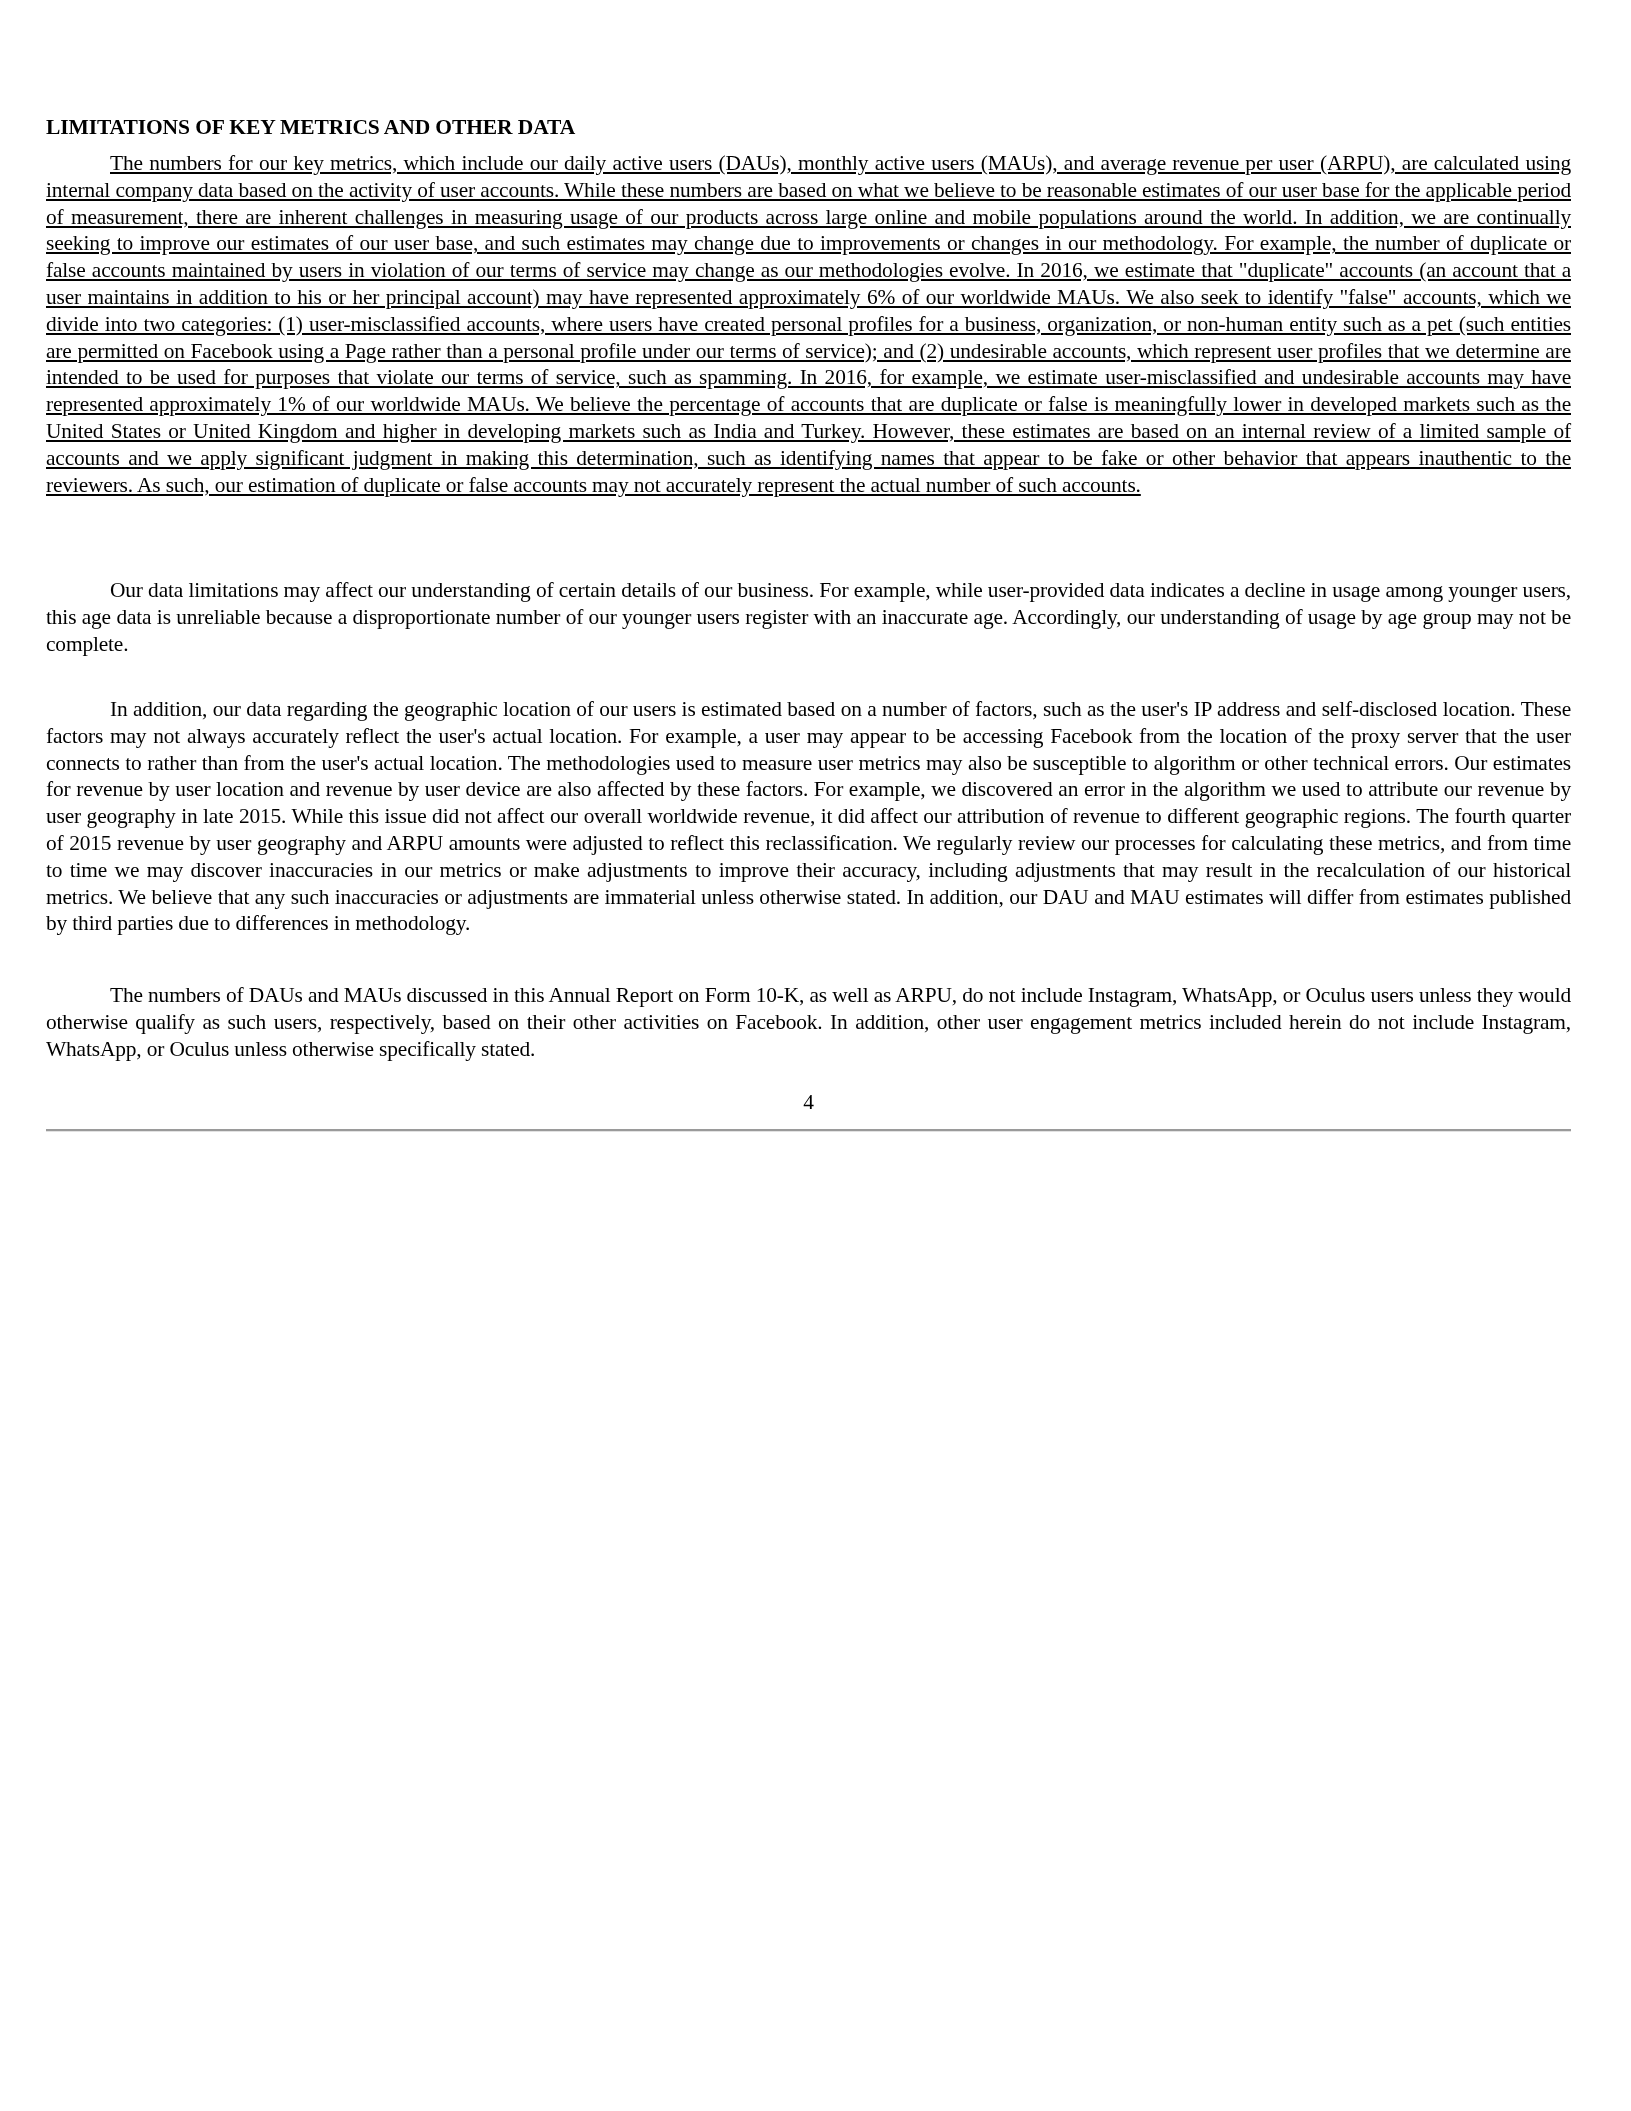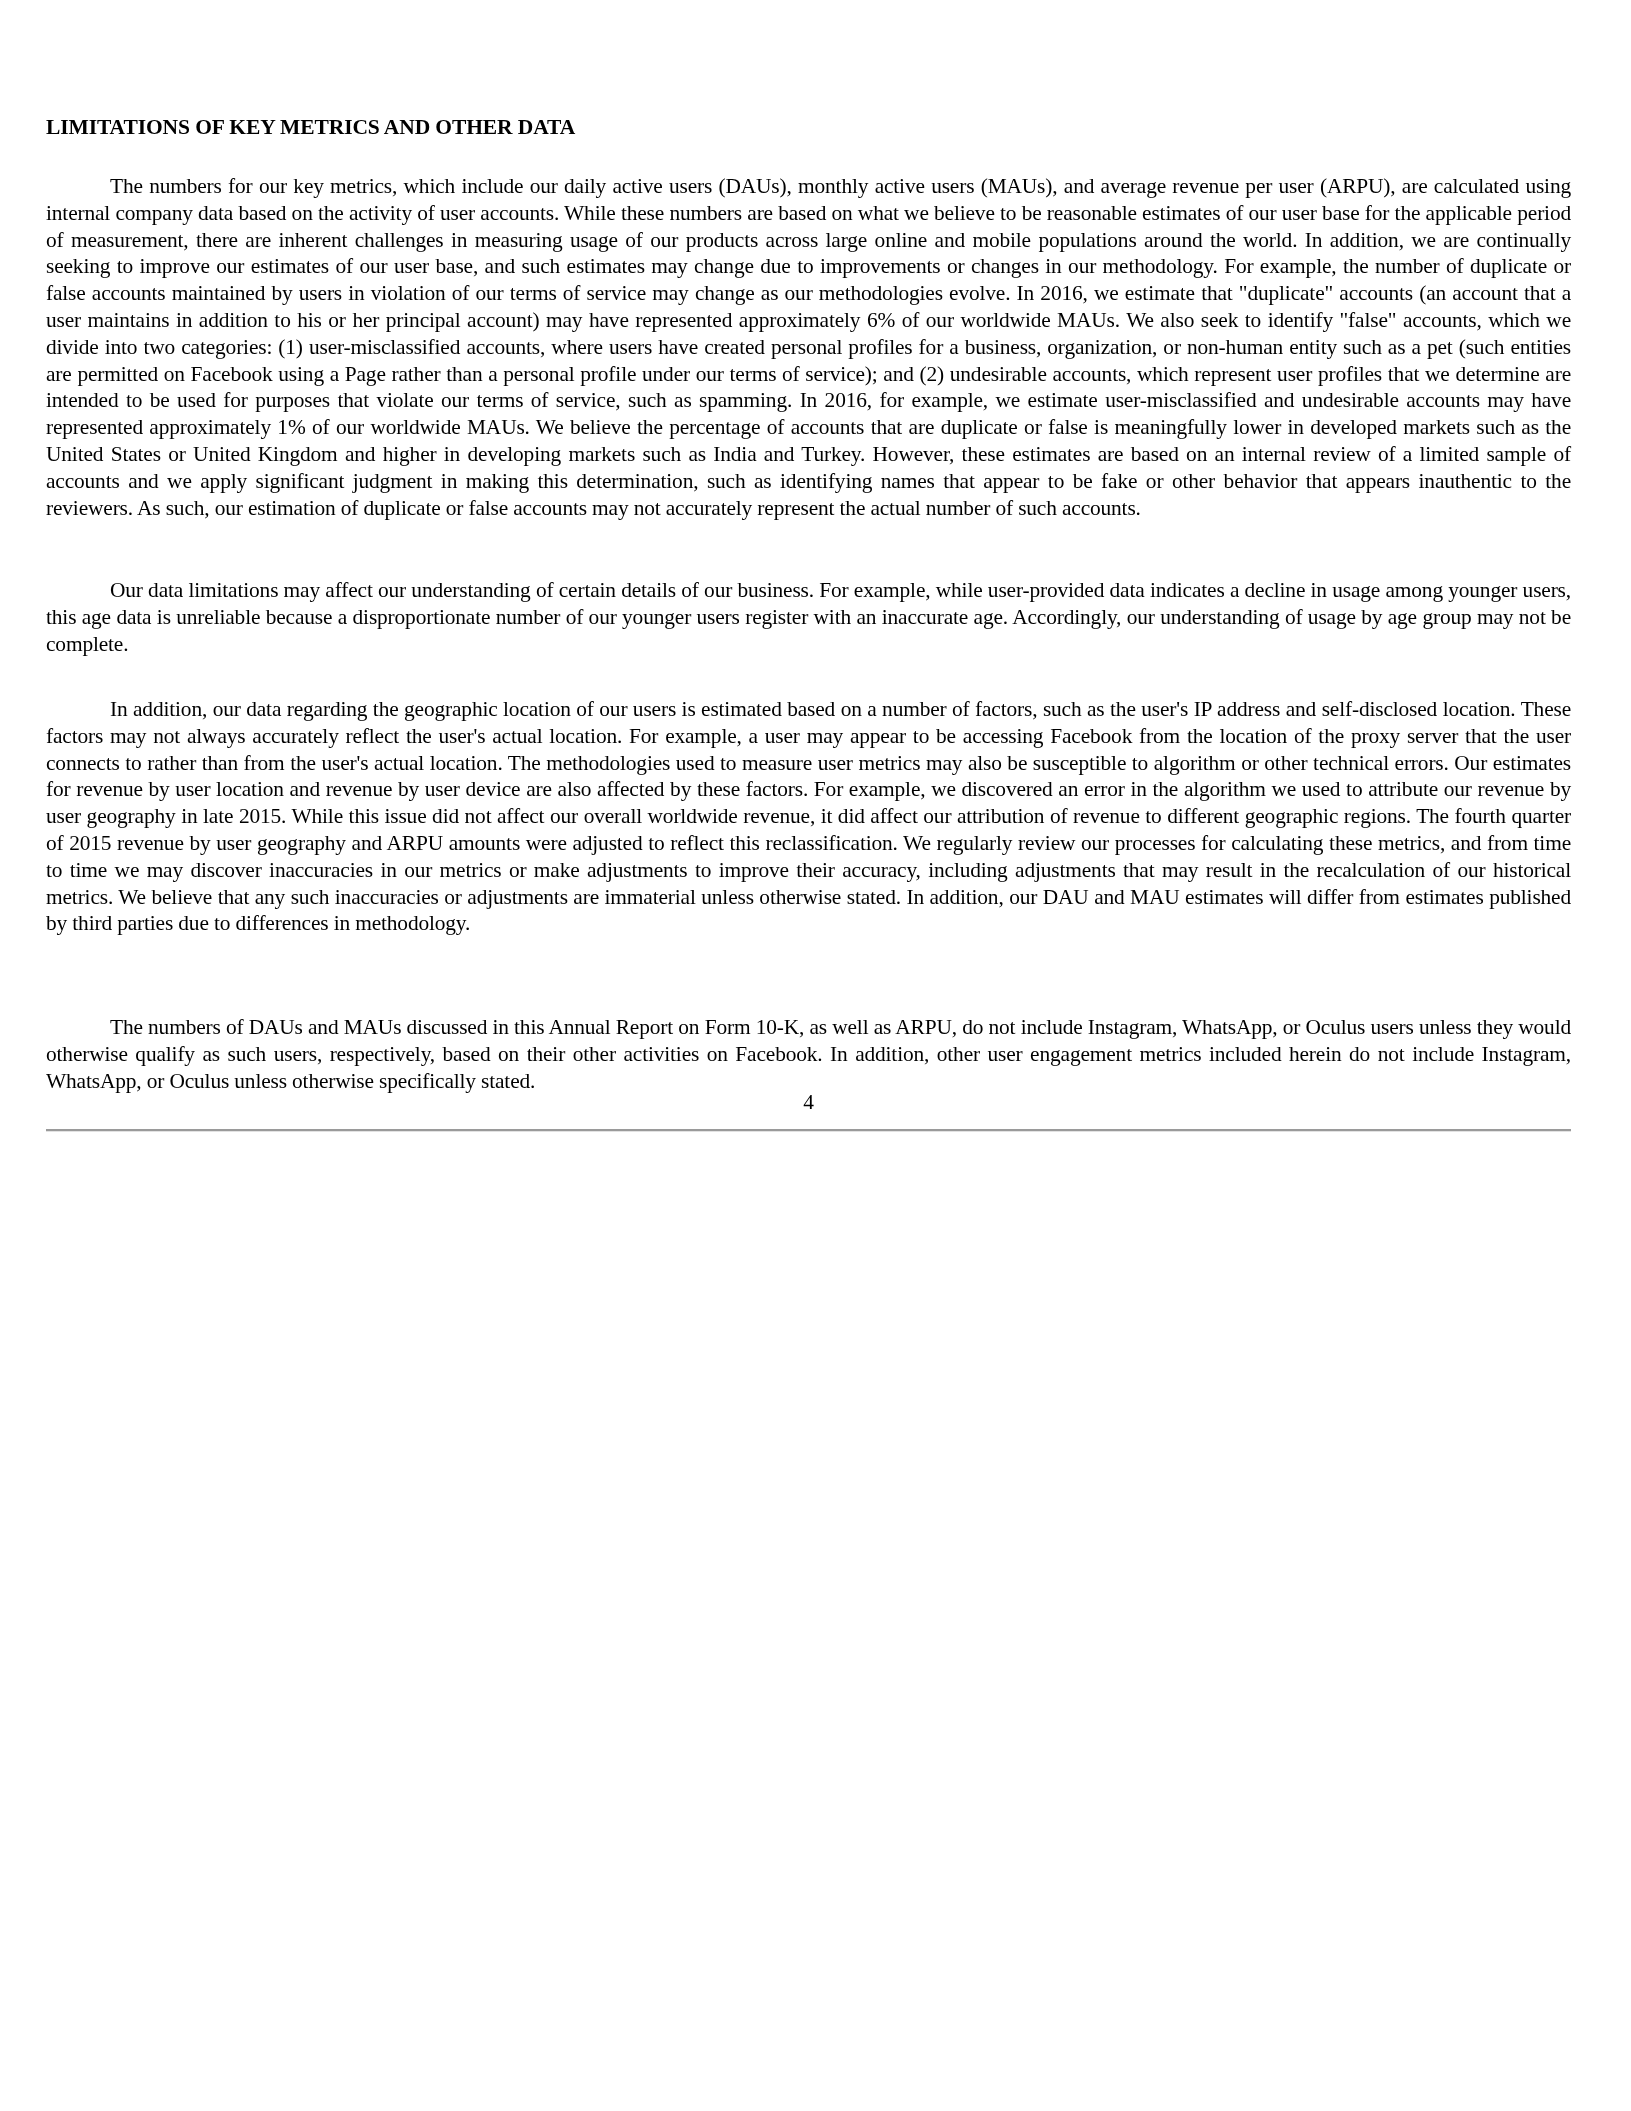--- a/index.html
+++ b/index.html
@@ -35,24 +35,24 @@
     position: absolute;
     left: 0;
     width: 1525px;
     margin: 0;
     font-size: 21.4px;
     line-height: 26.8px;
     text-align: justify;
     text-indent: 64px;
     letter-spacing: -0.15px;
   }
-  #p1 { top: 173px; }
+  #p1 { top: 150px; text-decoration: underline; }
   #p2 { top: 577px; }
   #p3 { top: 696px; }
-  #p4 { top: 982px; margin-top: 32px; }
+  #p4 { top: 982px; }
   .page-number {
     position: absolute;
     top: 1089px;
     left: 0;
     width: 1525px;
     text-align: center;
     font-size: 21.4px;
     line-height: 26px;
   }
   .rule {

